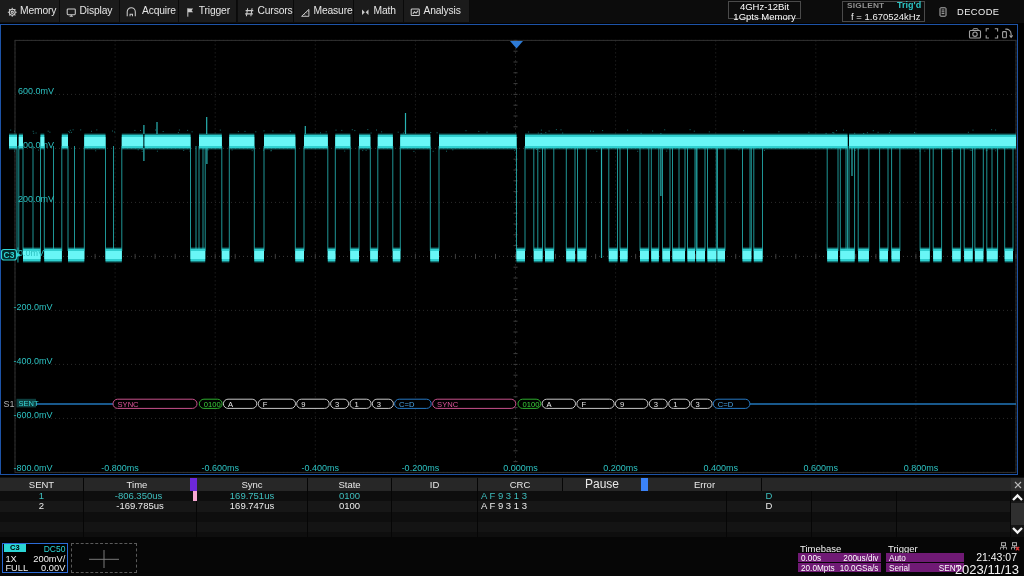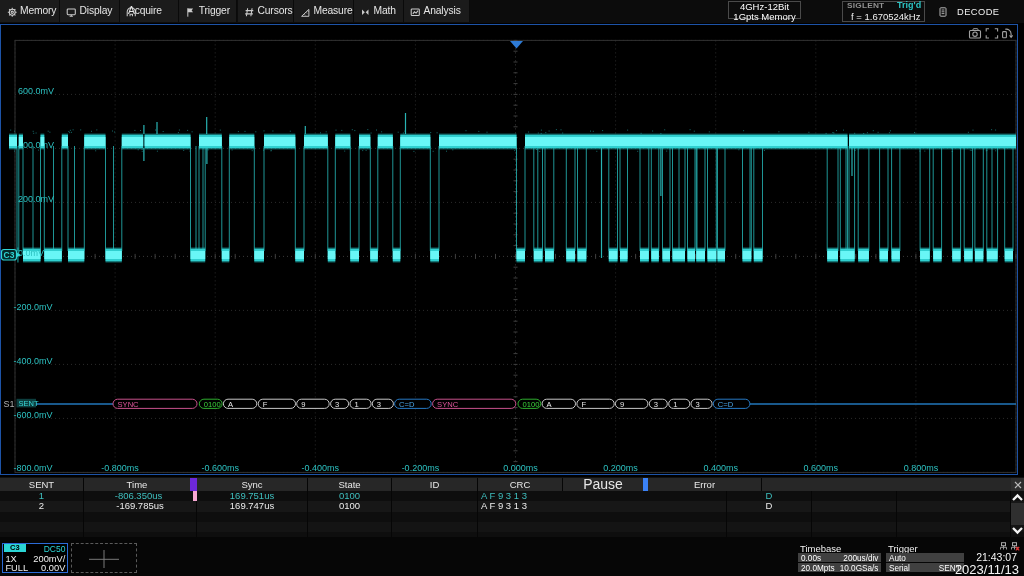--- a/index.html
+++ b/index.html
@@ -5,21 +5,21 @@
 html,body{width:1024px;height:576px;background:#000;overflow:hidden}
 body{font-family:"Liberation Sans",sans-serif;position:relative}
 .abs{position:absolute}
 .mbtn{top:0;height:21.5px;background:#1b1b1b;border-right:1px solid #0a0a0a}
 .mtext{top:5px;font-size:10.3px;color:#e6e6e6;letter-spacing:-0.15px}
 .cl{font-size:9px;fill:#2cc0c0}
 .pt{font-size:7.6px}
 text{font-family:"Liberation Sans",sans-serif}
 .hdrbox{border:1px solid #4a4a4a;color:#fff;text-align:center;font-size:9.5px;line-height:10.2px}
 .tb-h{position:absolute;color:#f0f0f0;font-size:9.5px}
-.grow{position:absolute;background:#404040;color:#fff;font-size:8.2px}
+.grow{position:absolute;background:#701a75;color:#fff;font-size:8.2px}
 .gl{position:absolute;left:3px;top:1px}.gr{position:absolute;right:3px;top:1px}
 .trow{position:absolute;width:1024px;display:flex}
 .tc{flex:none;text-align:center;overflow:hidden}
 </style></head>
 <body>
 
 <div class="abs" style="left:0;top:0;width:1024px;height:23px;background:#0c0c0c">
 <div class="abs mbtn" style="left:0px;width:59.5px"></div>
     <svg class="abs" style="left:6.5px;top:6.5px" width="10.5" height="10.5" viewBox="0 0 13 13" fill="none" stroke="#cccccc" stroke-width="1.3">
       <circle cx="6.5" cy="6.5" r="3.6"></circle>
@@ -30,21 +30,21 @@
     <div class="abs mbtn" style="left:59.5px;width:60px"></div>
     <svg class="abs" style="left:66.0px;top:6.5px" width="10.5" height="10.5" viewBox="0 0 13 13" fill="none" stroke="#cccccc" stroke-width="1.3">
       <rect x="1.5" y="2.5" width="10" height="7" rx="1"></rect>
       <path d="M4.5 11.5h4M6.5 9.5v2"></path>
     </svg>
     <div class="abs mtext" style="left:79.5px">Display</div>
     <div class="abs mbtn" style="left:119.5px;width:59.3px"></div>
     <svg class="abs" style="left:126.0px;top:6.5px" width="10.5" height="10.5" viewBox="0 0 13 13" fill="none" stroke="#cccccc" stroke-width="1.3">
       <path d="M1.5 11.5V6a5 5 0 0 1 10 0v5.5M5 11.5V9h3v2.5"></path>
     </svg>
-    <div class="abs mtext" style="left:128px">Acquire</div>
+    <div class="abs mtext" style="left:142px">Acquire</div>
     <div class="abs mbtn" style="left:178.8px;width:58.7px"></div>
     <svg class="abs" style="left:185.3px;top:6.5px" width="10.5" height="10.5" viewBox="0 0 13 13" fill="none" stroke="#cccccc" stroke-width="1.3">
       <path d="M3.5 1.5v10.5" stroke-width="1.2"></path>
       <path d="M3.5 2h6.5l-1.8 2.2L10 6.5H3.5Z" fill="#cccccc" stroke="none"></path>
     </svg>
     <div class="abs mtext" style="left:198.8px">Trigger</div>
     <div class="abs mbtn" style="left:237.5px;width:56px"></div>
     <svg class="abs" style="left:244.0px;top:6.5px" width="10.5" height="10.5" viewBox="0 0 13 13" fill="none" stroke="#cccccc" stroke-width="1.3">
       <path d="M4.5 1.5L3 11.5M10 1.5L8.5 11.5M2 4.5h9.5M1.5 8.5H11"></path>
     </svg>
@@ -194,21 +194,21 @@
 </svg>
 
 <div class="abs" style="left:0;top:477px;width:1024px;height:60px;background:#101010">
     <div class="trow" style="top:1px;height:13px;background:#272727">
       <div class="tc" style="width:84px;color:#e8e8e8;font-size:9.5px;line-height:13px;border-right:1px solid #060606">SENT</div>
       <div class="tc" style="width:113px;color:#e8e8e8;font-size:9.5px;line-height:13px;border-right:7px solid #6d28d9">Time</div>
       <div class="tc" style="width:111px;color:#e8e8e8;font-size:9.5px;line-height:13px;border-right:1px solid #060606">Sync</div>
       <div class="tc" style="width:84px;color:#e8e8e8;font-size:9.5px;line-height:13px;border-right:1px solid #060606">State</div>
       <div class="tc" style="width:86px;color:#e8e8e8;font-size:9.5px;line-height:13px;border-right:1px solid #060606">ID</div>
       <div class="tc" style="width:85px;color:#e8e8e8;font-size:9.5px;line-height:13px;border-right:1px solid #060606">CRC</div>
-      <div class="tc" style="width:85px;color:#e8e8e8;font-size:14px;line-height:13px;border-right:5px solid #3b82f6">Pause</div>
+      <div class="tc" style="width:85px;color:#e8e8e8;font-size:12px;line-height:13px;border-right:7px solid #3b82f6">Pause</div>
       <div class="tc" style="width:114px;color:#e8e8e8;font-size:9.5px;line-height:13px;border-right:1px solid #060606">Error</div>
     </div>
     <div class="trow" style="top:14px;height:10.3px;background:#0e0e0e">
       <div class="tc" style="width:84px;color:#3fbfbf;font-size:9.5px;line-height:10.3px;border-right:1px solid #060606">1</div>
       <div class="tc" style="width:113px;color:#3fbfbf;font-size:9.5px;line-height:10.3px;border-right:4px solid #f9a8d4">-806.350us</div>
       <div class="tc" style="width:111px;color:#3fbfbf;font-size:9.5px;line-height:10.3px;border-right:1px solid #060606">169.751us</div>
       <div class="tc" style="width:84px;color:#3fbfbf;font-size:9.5px;line-height:10.3px;border-right:1px solid #060606">0100</div>
       <div class="tc" style="width:86px;color:#3fbfbf;font-size:9.5px;line-height:10.3px;border-right:1px solid #060606"></div>
       <div class="tc" style="width:249px;color:#3fbfbf;font-size:9.5px;line-height:10.3px;border-right:1px solid #060606;text-align:left;padding-left:3px">A F 9 3 1 3</div>
       <div class="tc" style="width:85px;color:#3fbfbf;font-size:9.5px;line-height:10.3px;border-right:1px solid #060606">D</div>

